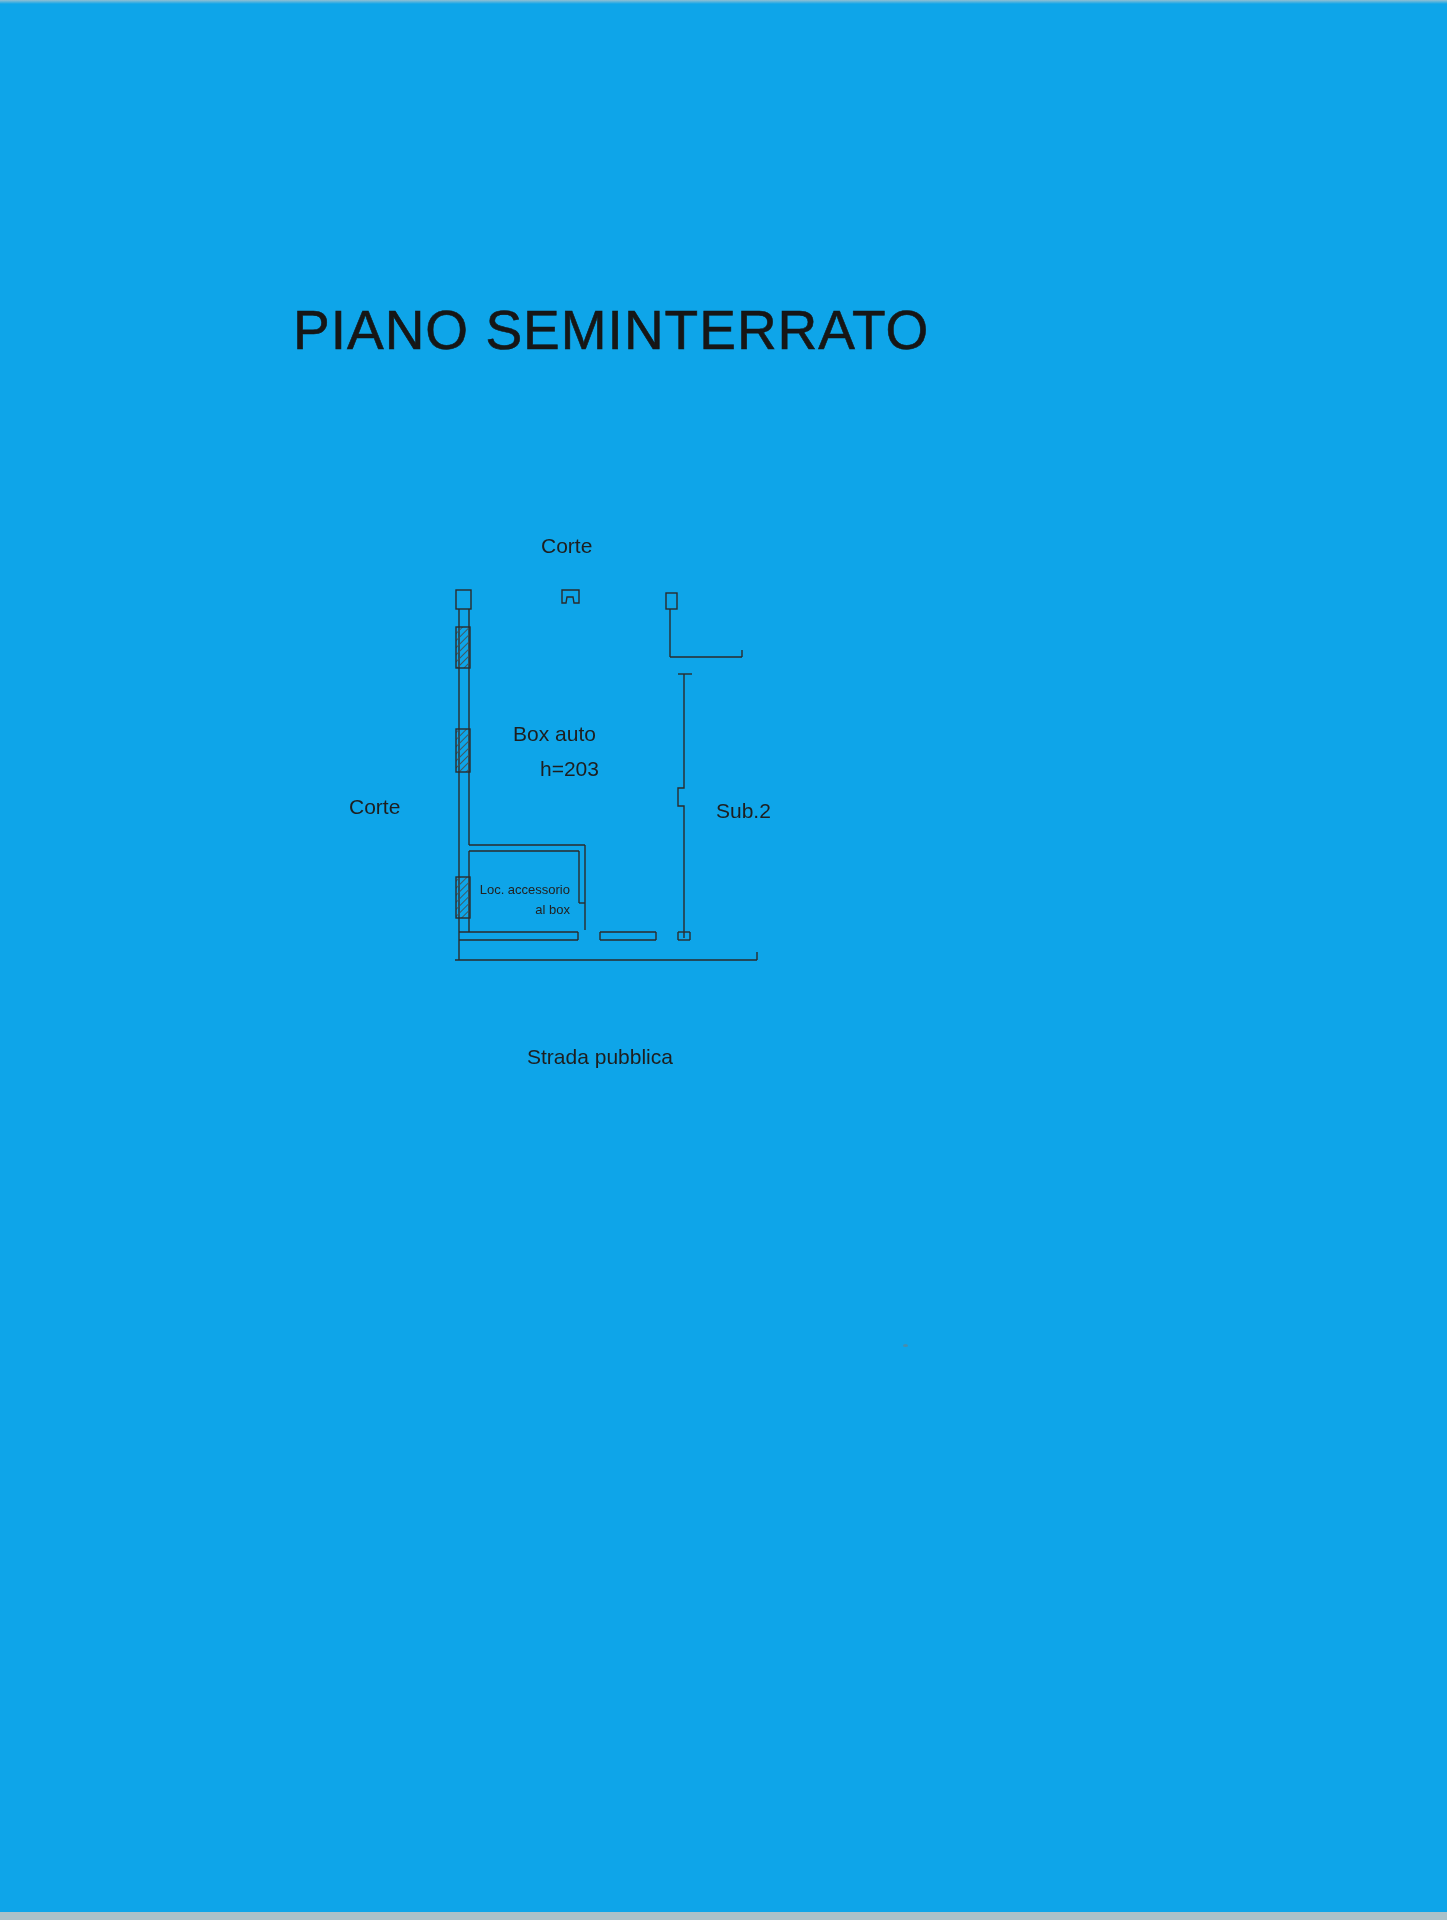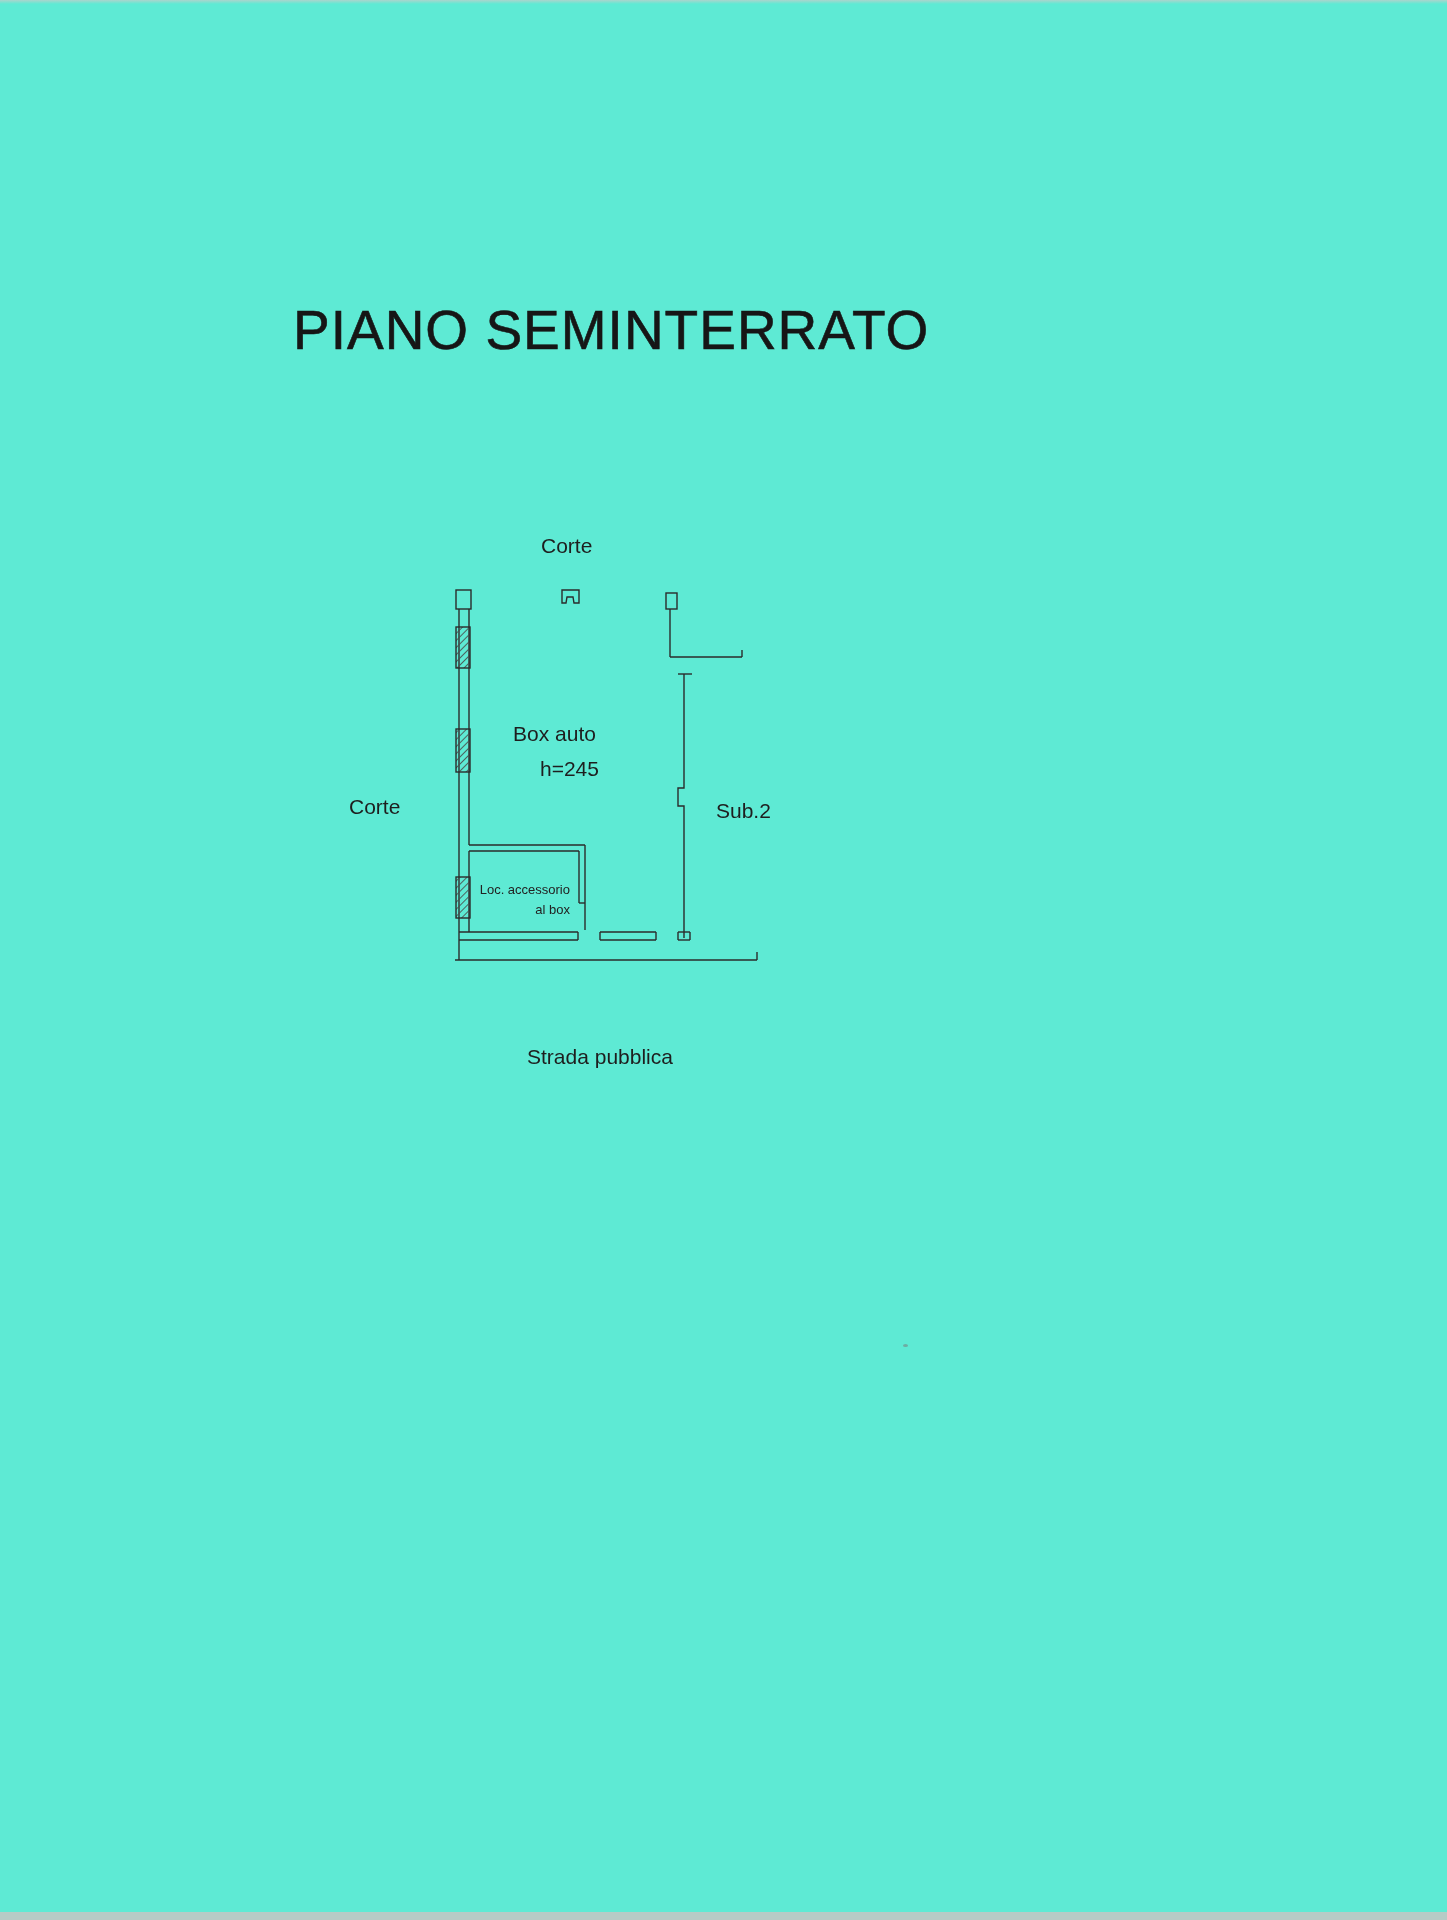--- a/index.html
+++ b/index.html
@@ -1,21 +1,21 @@
 <!DOCTYPE html>
 <html><head>
 <meta charset="utf-8">
 <style>
   html, body { margin: 0; padding: 0; background: #e8e7e5; }
   .page {
     position: relative;
     width: 1447px;
     height: 1920px;
     margin: 0 auto;
-    background: #5eead4;
+    background: #0ea5e9;
     overflow: hidden;
     font-family: "Liberation Sans", sans-serif;
     color: #1b1b1b;
   }
   .scan-edge-top {
     position: absolute; top: 0; left: 0; width: 100%; height: 4px;
     background: linear-gradient(#cccbc9, rgba(204,203,201,0));
     opacity: .7;
   }
   .scan-edge-bottom {
@@ -145,21 +145,21 @@
       <line x1="469" y1="845" x2="585" y2="845"></line>
       <line x1="469" y1="851" x2="579" y2="851"></line>
       <line x1="585" y1="845" x2="585" y2="930"></line>
       <line x1="579" y1="851" x2="579" y2="903"></line>
       <line x1="579" y1="903" x2="585" y2="903"></line>
     </g>
   </svg>
 
   <div class="plan-label lbl-corte-top">Corte</div>
   <div class="plan-label lbl-box-auto">Box auto</div>
-  <div class="plan-label lbl-h245">h=245</div>
+  <div class="plan-label lbl-h245">h=203</div>
   <div class="plan-label lbl-corte-left">Corte</div>
   <div class="plan-label lbl-sub2">Sub.2</div>
   <div class="lbl-loc">
     <span>Loc. accessorio</span><br>
     <span>al box</span>
   </div>
   <div class="plan-label lbl-strada">Strada pubblica</div>
 
 
   <div class="scan-speck"></div>

